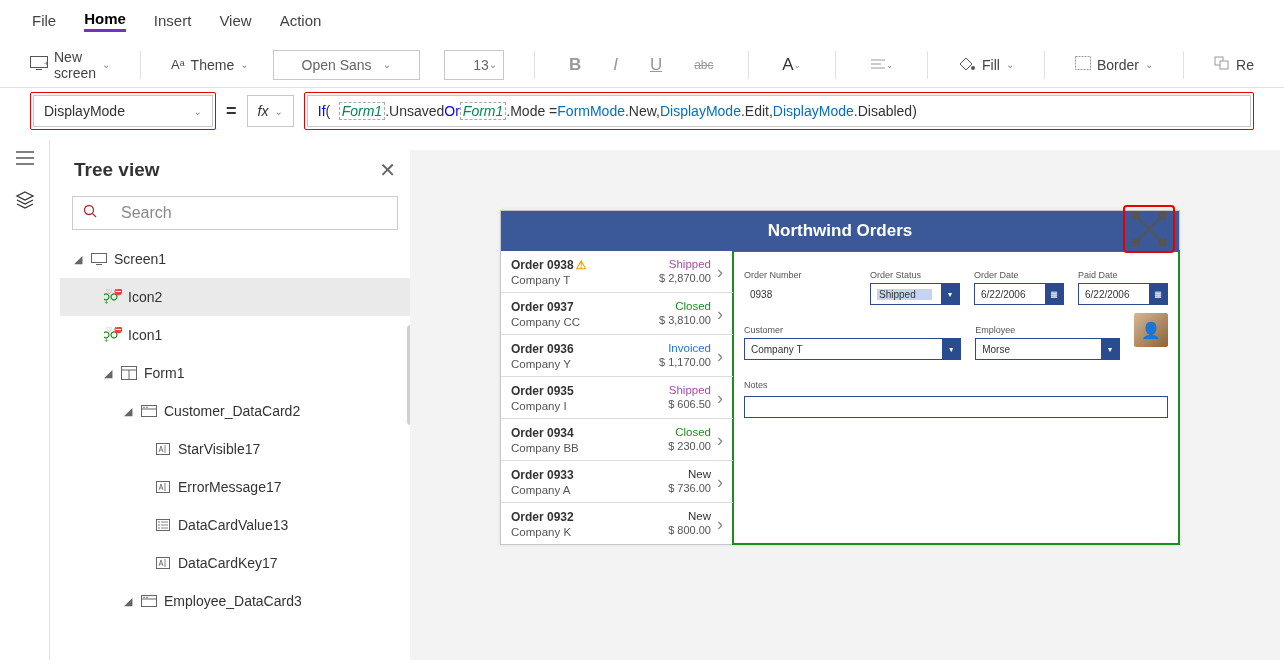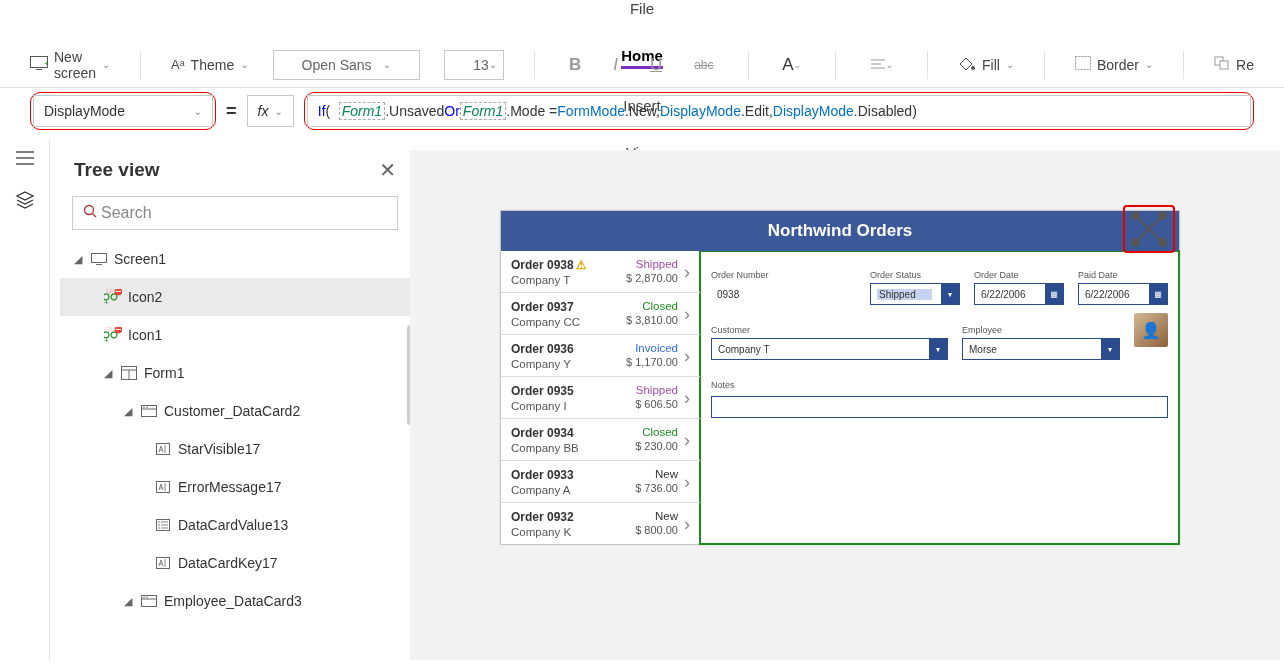--- a/index.html
+++ b/index.html
@@ -1,19 +1,19 @@
 <!DOCTYPE html>
 <html><head>
 <meta charset="utf-8">
 <style>
   * { box-sizing: border-box; font-family: "Segoe UI", -apple-system, sans-serif; }
   body { margin: 0; background: #fff; width: 1284px; height: 669px; overflow: hidden; position: relative; color: #333; }
 
   
-  .menu { height: 42px; display: flex; align-items: center; padding: 0 44px; gap: 28px; font-size: 15px; color: #444; flex-direction: column; }
+  .menu { height: 42px; display: flex; align-items: center; padding: 0 32px; gap: 28px; font-size: 15px; color: #444; }
   .menu-item { padding-bottom: 2px; }
   .menu-item.active { font-weight: 600; color: #000; border-bottom: 3px solid #7b2fbf; }
 
   
   .ribbon { height: 46px; border-bottom: 1px solid #e1e1e1; display: flex; align-items: center; padding: 0 30px; gap: 24px; font-size: 14px; color: #444; }
   .rgroup { display: flex; align-items: center; gap: 6px; }
   .font-box { border: 1px solid #c8c8c8; height: 30px; padding: 0 28px; display: flex; align-items: center; color: #666; font-size: 14px; position: relative; }
   .font-box.font { width: 190px; }
   .font-box.size { width: 60px; }
   .caret { margin-left: auto; color: #888; font-size: 10px; }
@@ -24,31 +24,31 @@
   .fbar { height: 46px; display: flex; align-items: center; padding: 6px 30px; gap: 10px; font-size: 14px; }
   .prop-dd { border: 1px solid #c8c8c8; height: 32px; padding: 0 10px; width: 180px; display: flex; align-items: center; }
   .eq { font-size: 18px; font-weight: 600; }
   .fx-dd { border: 1px solid #c8c8c8; height: 32px; padding: 0 10px; display: flex; align-items: center; gap: 6px; }
   .formula { flex: 1; border: 1px solid #c8c8c8; height: 32px; display: flex; align-items: center; padding: 0 10px; font-family: Consolas, monospace; font-size: 14px; }
   .f-kw { color: #0000ff; }
   .f-ref { color: #098658; font-style: italic; border: 1px dashed #aaa; padding: 0 2px; }
   .f-dot { color: #333; }
   .f-type { color: #0070c0; text-align: right; }
   .f-plain { color: #333; }
-  .annot-red { border: 1.5px solid #e60000; border-radius: 10px; }
+  .annot-red { border: 1.5px solid #e60000; border-radius: 2px; }
 
   
   .left-rail { position: absolute; top: 140px; left: 0; width: 50px; height: 520px; display: flex; flex-direction: column; align-items: center; padding-top: 10px; gap: 20px; border-right: 1px solid #e1e1e1; }
   .rail-icon { width: 20px; height: 20px; color: #555; }
 
   
   .tree-panel { position: absolute; top: 150px; left: 60px; width: 350px; height: 500px; }
   .tree-hdr { display: flex; align-items: center; justify-content: space-between; padding: 8px 14px 14px 14px; font-size: 19px; font-weight: 600; }
   .tree-close { font-size: 20px; color: #666; font-weight: normal; }
-  .tree-search { margin: 0 12px 10px 12px; border: 1px solid #ccc; height: 34px; display: flex; align-items: center; padding: 0 10px; gap: 4px; color: #888; }
+  .tree-search { margin: 0 12px 10px 12px; border: 1px solid #ccc; height: 34px; display: flex; align-items: center; padding: 0 10px; gap: 24px; color: #888; }
   .tree { font-size: 14px; color: #333; position: relative; }
   .trow { display: flex; align-items: center; height: 38px; padding-left: 14px; gap: 6px; cursor: default; }
   .trow.sel { background: #eaeaea; }
   .tcaret { width: 10px; color: #666; font-size: 11px; }
   .ticon { width: 18px; display: flex; justify-content: center; }
   .indent1 { padding-left: 44px; }
   .indent2 { padding-left: 64px; }
   .indent3 { padding-left: 94px; }
   .tree-scroll { position: absolute; right: -4px; top: 85px; width: 7px; height: 100px; background: #cfcfcf; border-radius: 4px; }
 
@@ -58,21 +58,21 @@
   .app-header { height: 40px; background: #3b5998; color: #fff; display: flex; align-items: center; justify-content: center; font-weight: 600; font-size: 17px; position: relative; }
   .app-header-icons { position: absolute; right: 4px; top: -6px; }
   .sel-box2 { border: 2px solid #e60000; border-radius: 4px; padding: 4px 6px; display: inline-block; }
   .sel-handles { position: relative; width: 36px; height: 36px; }
   .sel-handles .dot { position: absolute; width: 9px; height: 9px; border-radius: 50%; background: #555; }
   .sel-handles .d1 { top: 0; left: 0; }
   .sel-handles .d2 { top: 0; right: 0; }
   .sel-handles .d3 { bottom: 0; left: 0; }
   .sel-handles .d4 { bottom: 0; right: 0; }
   .app-body { display: flex; }
-  .orders { width: 199px; }
+  .orders { width: 232px; }
   .order-row { border-top: 1px solid #ddd; padding: 7px 10px 6px 10px; display: flex; position: relative; }
   .order-row:first-child { border-top: none; }
   .ocol1 { flex: 1; }
   .otitle { font-size: 12px; font-weight: 600; display: flex; align-items: center; gap: 2px;}
   .ocomp { font-size: 11.5px; color: #555; margin-top: 2px; }
   .ocol2 { text-align: right; }
   .ostatus { font-size: 11.5px; }
   .oamt { font-size: 11px; color: #555; margin-top: 2px; }
   .st-shipped { color: #a64ca6; }
   .st-closed  { color: #1e8c1e; }

